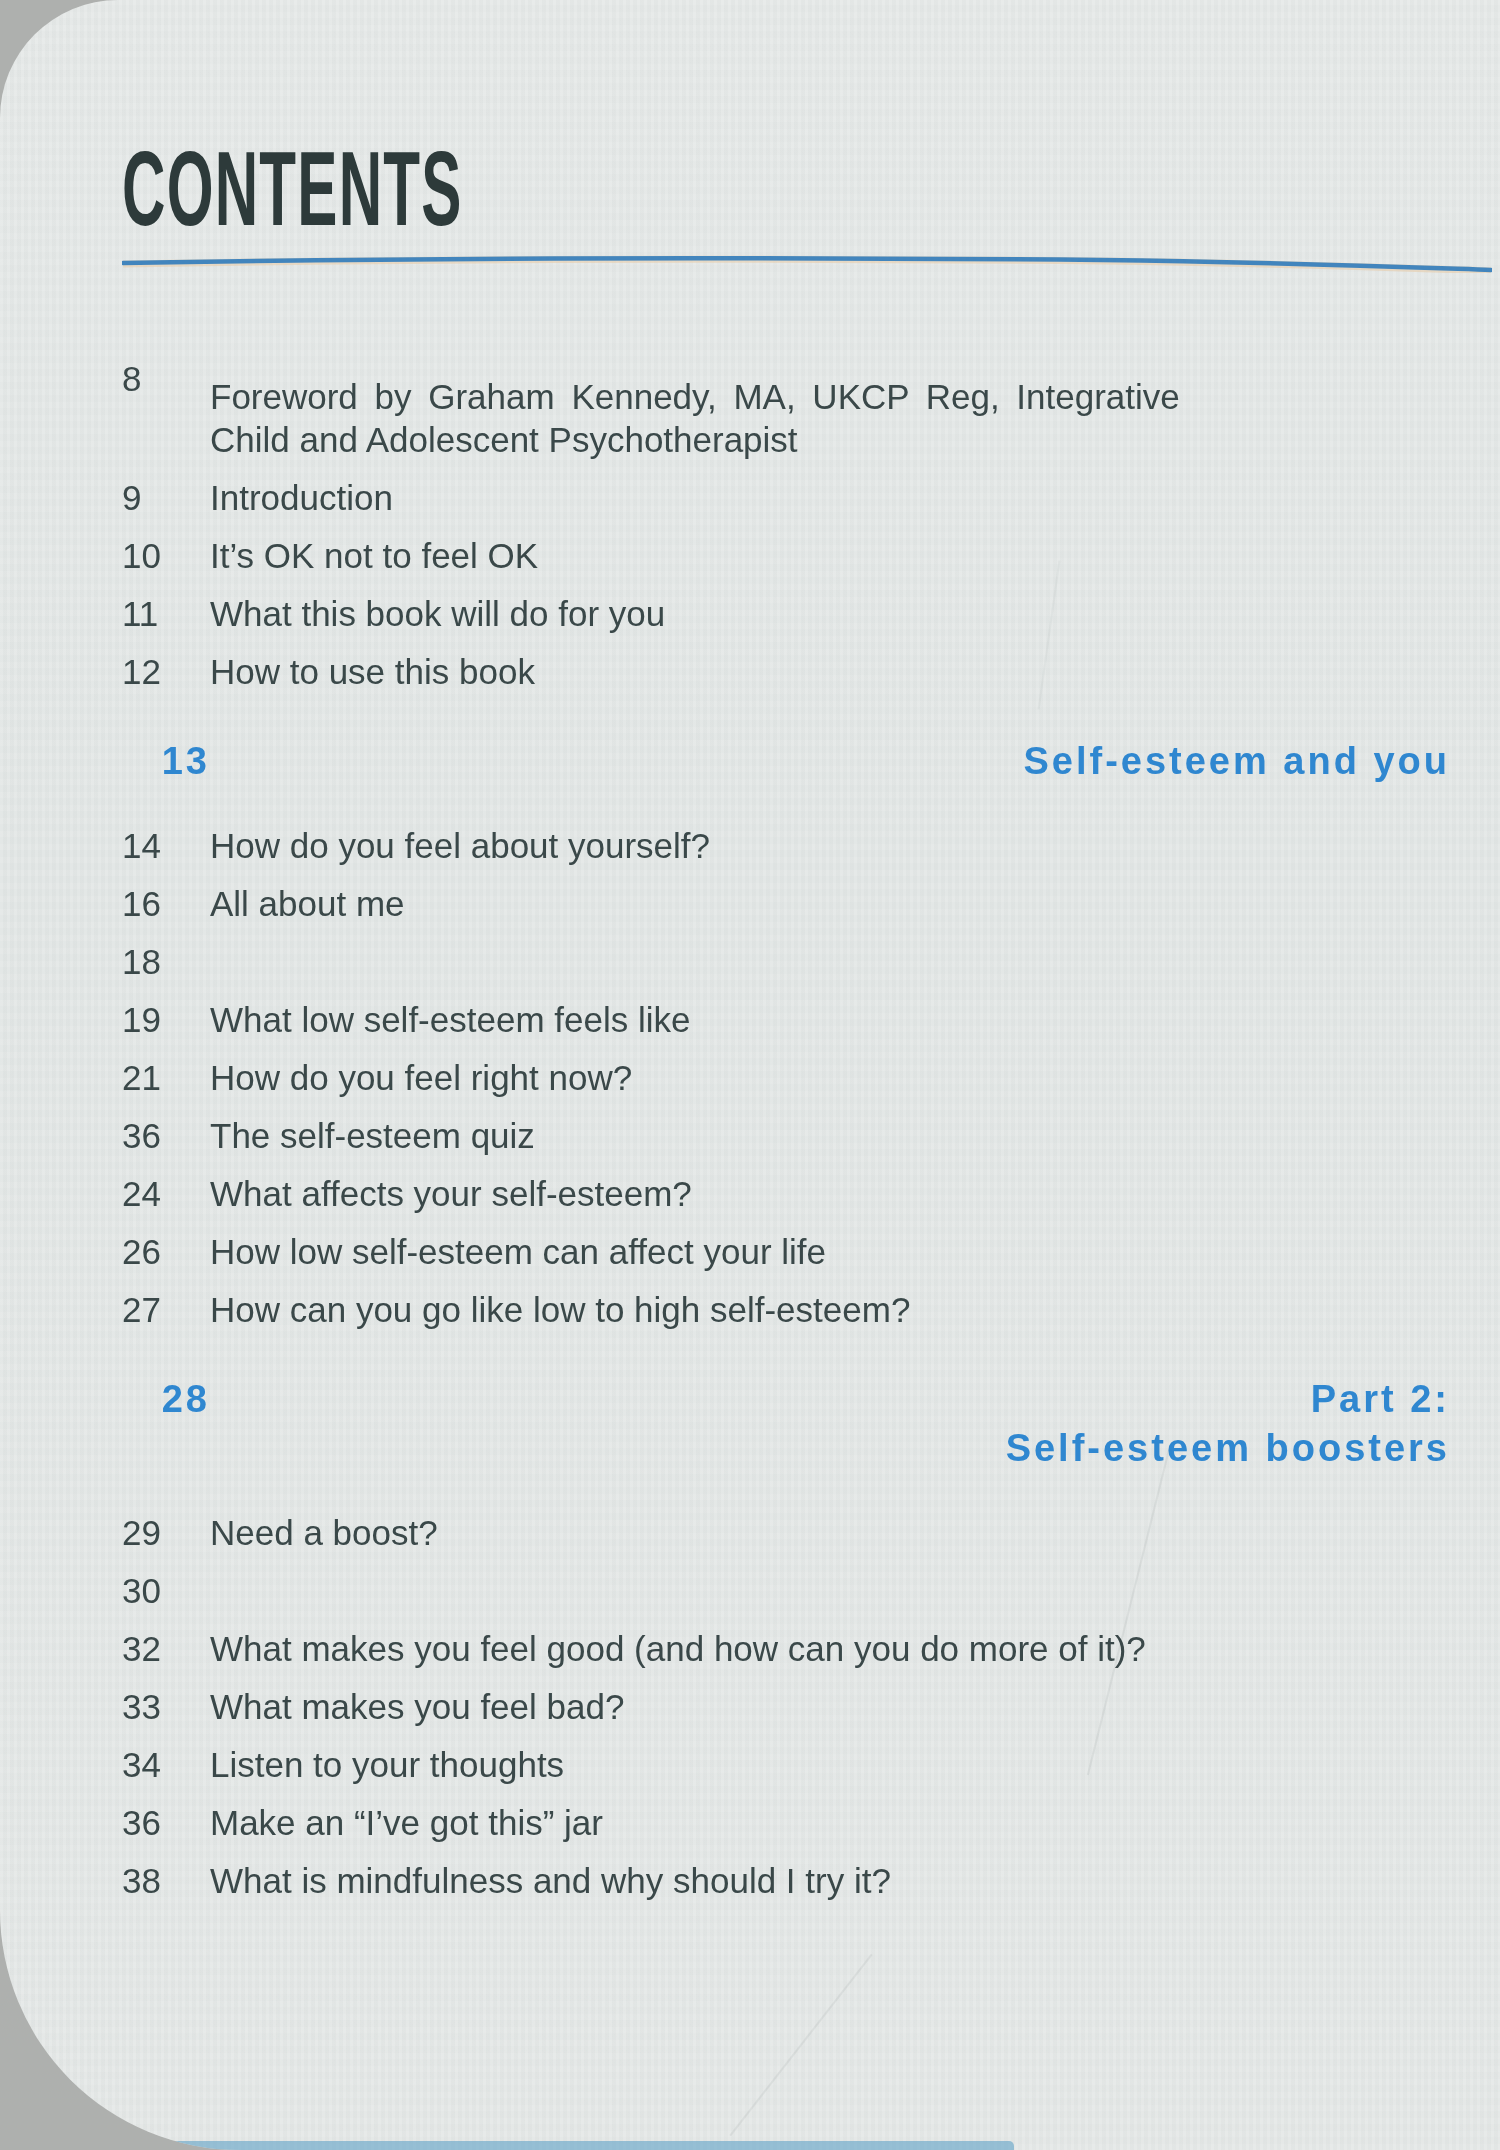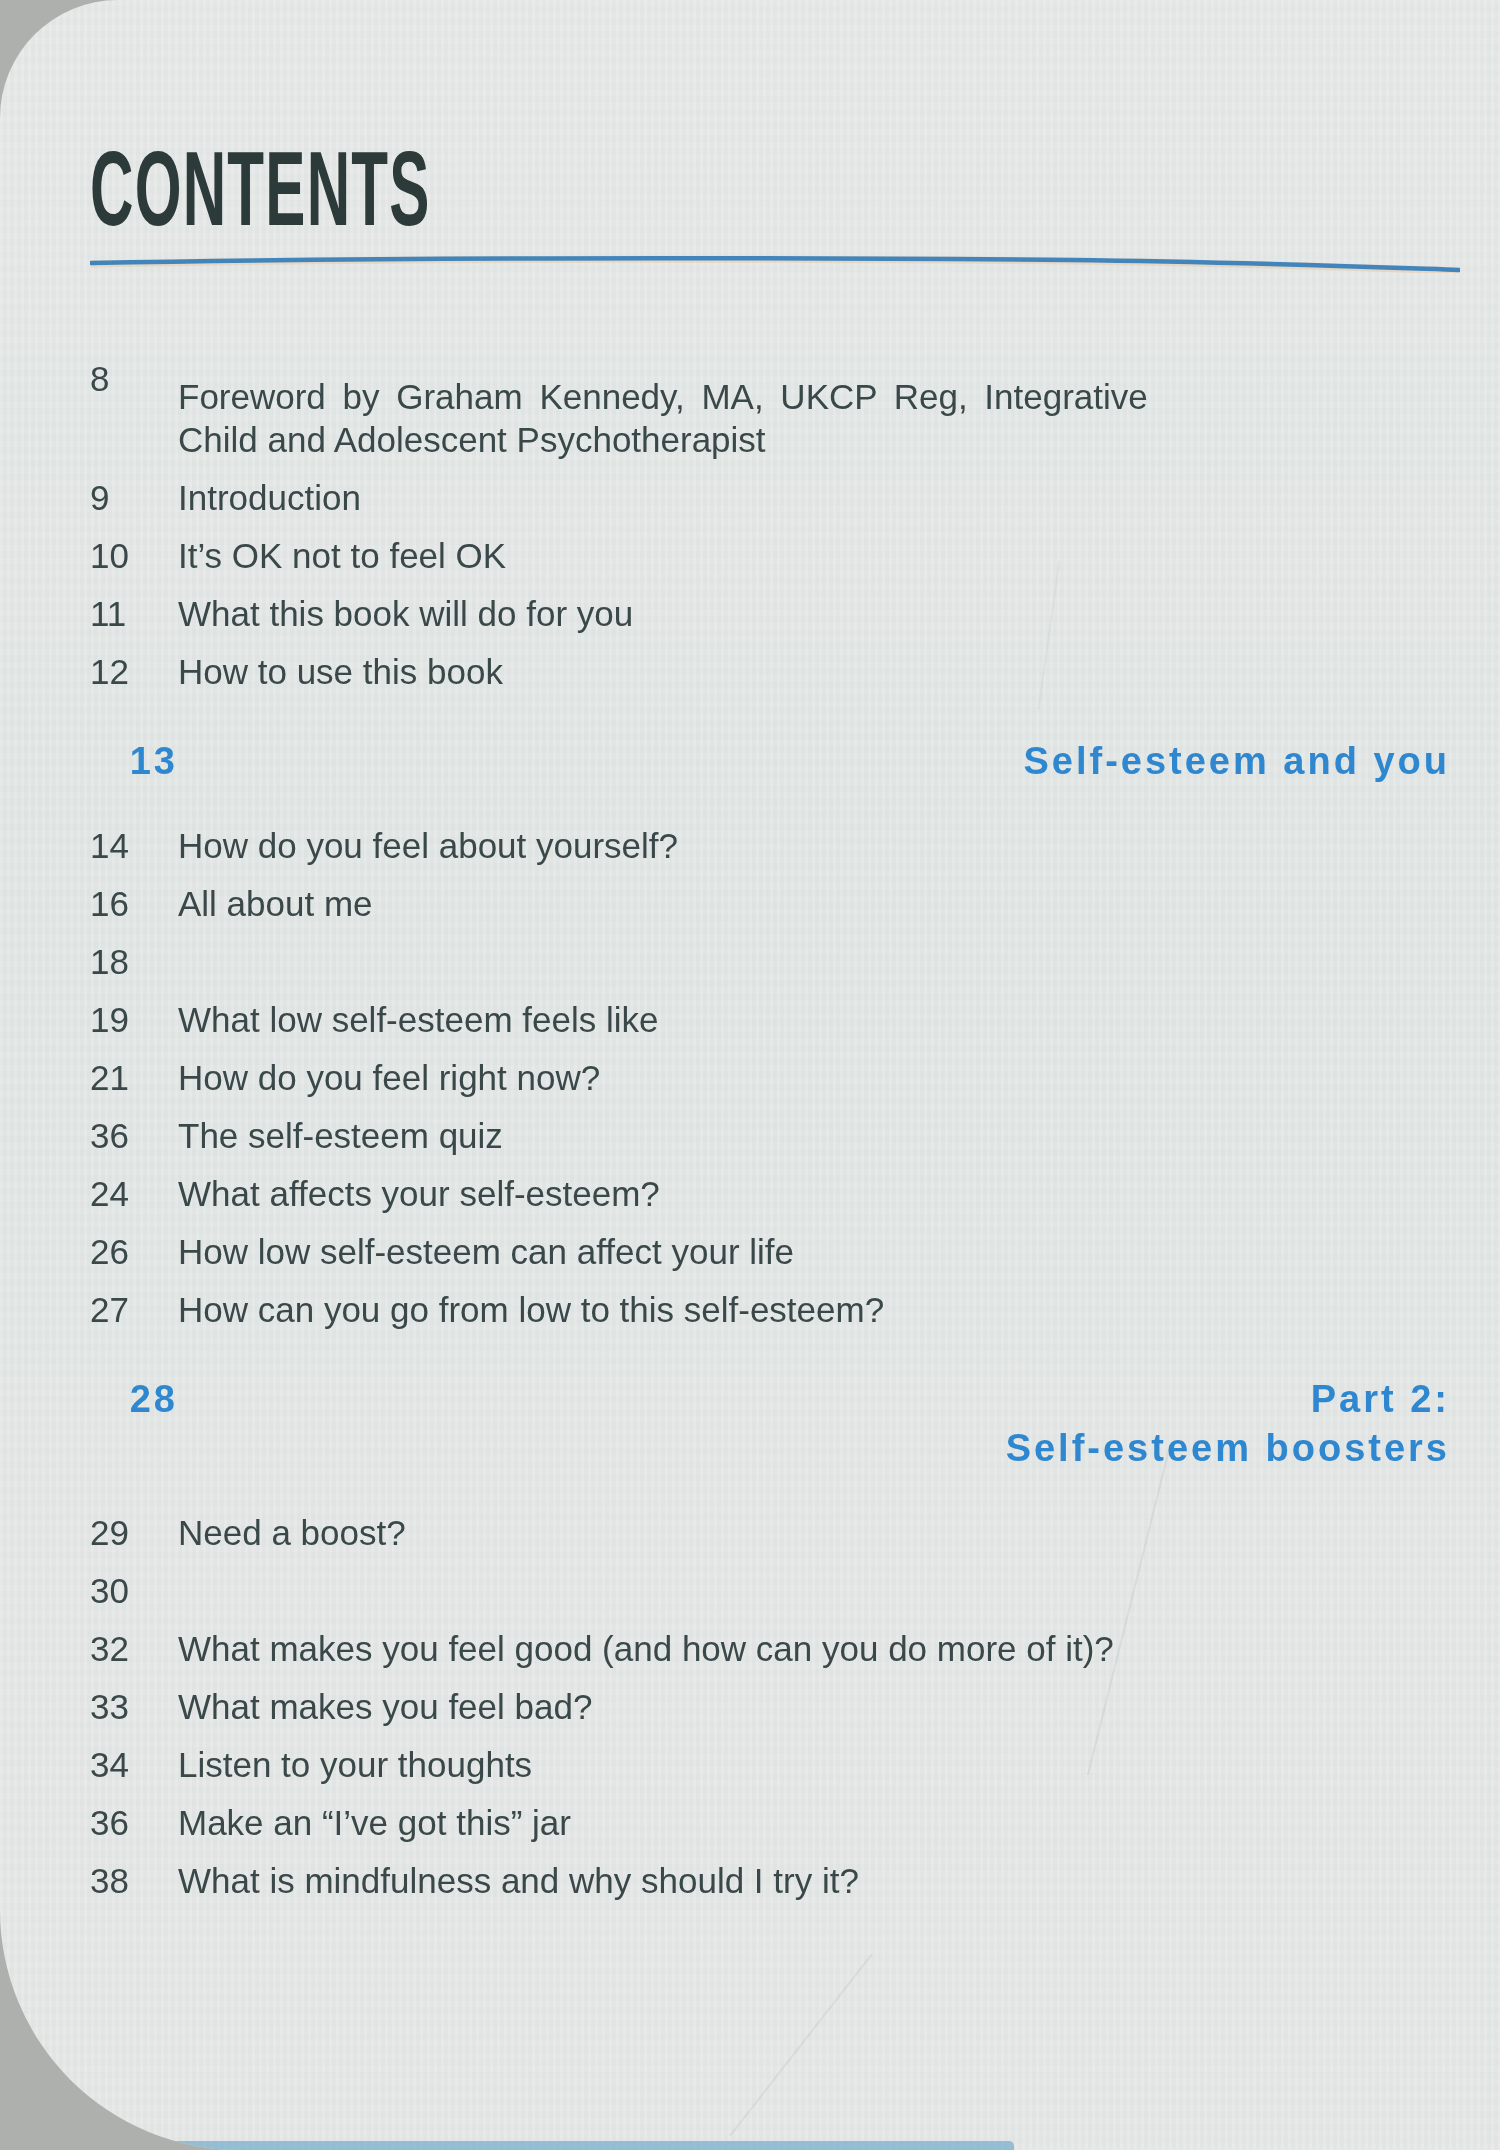--- a/index.html
+++ b/index.html
@@ -8,20 +8,21 @@
     background:#aeb0ae;
     font-family:"Liberation Sans", sans-serif;
     overflow:hidden;
     position:relative;
   }
   .page{
     position:absolute;inset:0;
     background:linear-gradient(180deg,#e7eae9 0%,#e4e8e7 40%,#e6e9e8 100%);
     border-radius:118px 0 0 240px;
     overflow:hidden;
+    padding-left:32px;
   }
   
   .page::before{
     content:"";position:absolute;inset:0;pointer-events:none;
     background:
       repeating-linear-gradient(90deg, rgba(255,255,255,.045) 0 3px, rgba(125,138,138,.035) 3px 7px),
       repeating-linear-gradient(0deg, rgba(255,255,255,.02) 0 6px, rgba(120,130,130,.018) 6px 13px);
   }
   .scratch{position:absolute;background:rgba(110,122,122,.10);pointer-events:none;}
   .scratch.s1{width:2px;height:340px;left:1128px;top:1440px;transform:rotate(14deg);}
@@ -164,21 +165,21 @@
   </div>
         <div class="row item">
     <div class="num">26</div>
     <div class="lines">
             <div>How low self-esteem can affect your life</div>
           </div>
   </div>
         <div class="row item">
     <div class="num">27</div>
     <div class="lines">
-            <div>How can you go from low to this self-esteem?</div>
+            <div>How can you go like low to high self-esteem?</div>
           </div>
   </div>
         <div class="row part">
     <div class="num">28</div>
     <div class="lines">
             <div>Part 2:</div>
             <div>Self-esteem boosters</div>
           </div>
   </div>
         <div class="row item">

